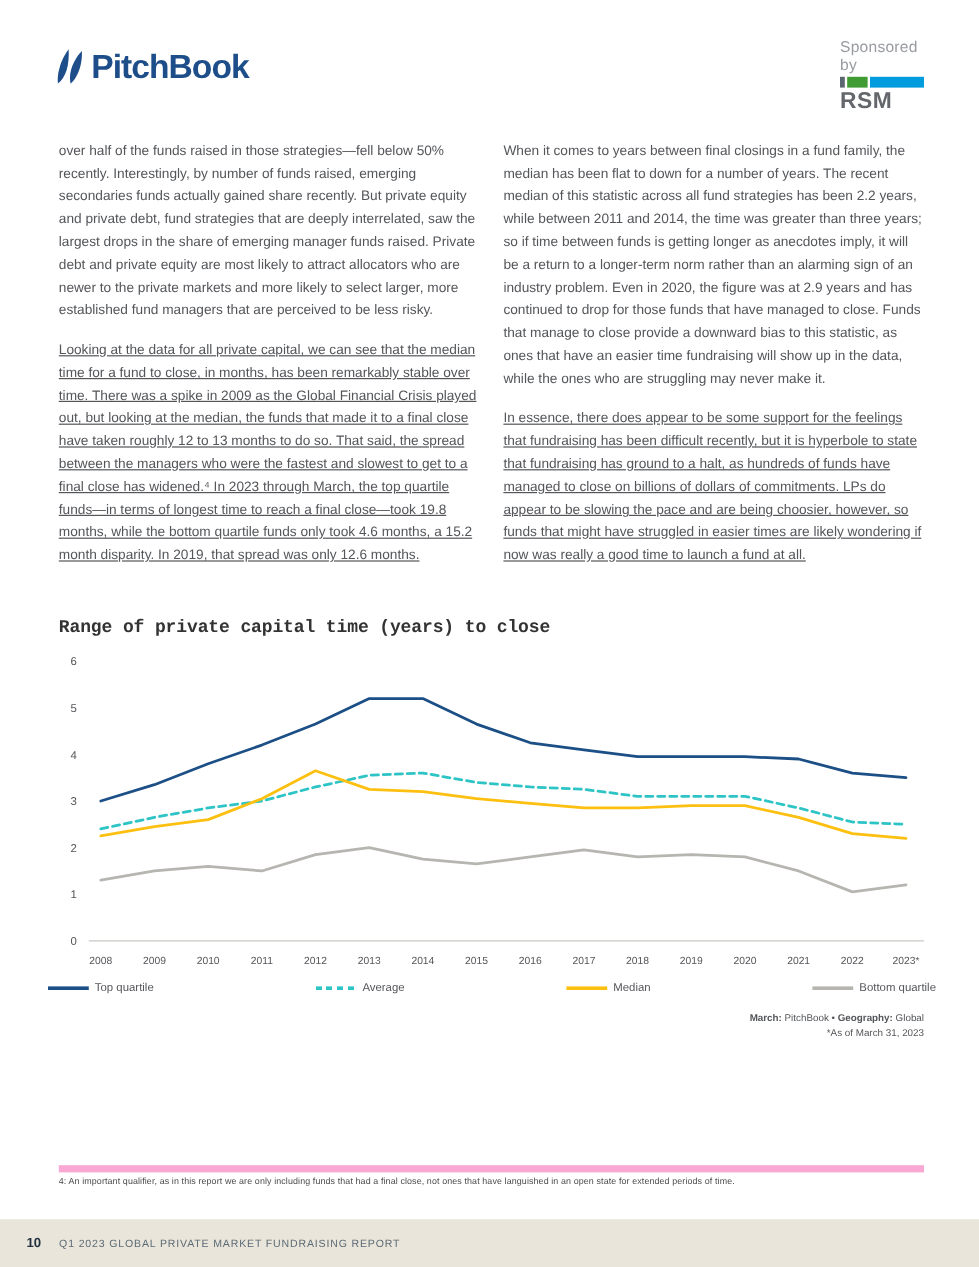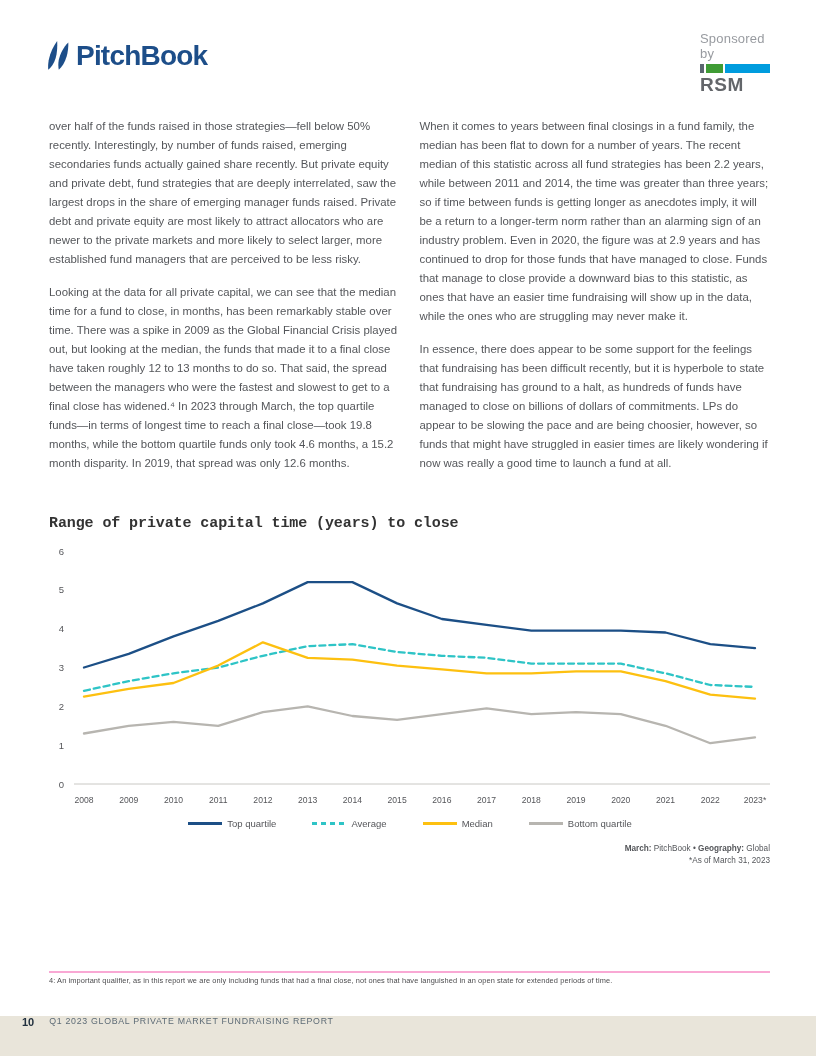--- a/index.html
+++ b/index.html
@@ -15,37 +15,37 @@
   .sponsor { position:absolute; right:46px; top:31px; width:70px; }
   .sponsored-by { font-size:13px; color:#989ba0; margin-bottom:3px; letter-spacing:0.2px; }
   .rsm-bars { display:flex; gap:2px; height:9px; }
   .bar-dark { width:4px; background:#5b6770; }
   .bar-green { width:17px; background:#3f9c35; }
   .bar-blue { flex:1; background:#009cde; }
   .rsm-name { font-size:19px; line-height:1; font-weight:600; color:#63666a; letter-spacing:0.5px; margin-top:2px; }
   
   .columns { position:absolute; left:49px; top:117px; width:721px; display:flex; gap:20px; }
   .col { width:353px; font-size:11.4px; line-height:19px; color:#54565a; }
-  .col p + p { margin-top:14px; }
+  .col p + p { margin-top:14px;text-decoration:underline; }
   
   .chart-title { position:absolute; left:49px; top:515px; font-size:15px; font-weight:bold; color:#333333; letter-spacing:-0.1px;font-family:Liberation Mono, monospace; }
   #chart-svg { position:absolute; left:40px; top:540px; width:740px; height:276px; }
   .ytick { font-size:9.5px; fill:#55565a; font-family:"Liberation Sans", sans-serif; }
   .xtick { font-size:8.6px; fill:#55565a; font-family:"Liberation Sans", sans-serif; }
-  #legend { position:absolute; left:40px; top:818px; width:740px; display:flex; justify-content:center; align-items:center; gap:36px; }
+  #legend { position:absolute; left:40px; top:818px; width:740px; display:flex; justify-content:space-between; align-items:center; gap:36px; }
   .legend-item { display:flex; align-items:center; gap:5px; }
   .legend-swatch { width:34px; height:2.6px; display:inline-block; }
   .legend-label { font-size:9.5px; color:#55565a; }
   .source-note { position:absolute; right:46px; top:843px; text-align:right; font-size:8.2px; line-height:11.5px; color:#54565a; }
   .source-note .b { font-weight:bold; }
   
-  .footnote-wrap { position:absolute; left:49px; right:46px; top:971px; border-top:2px solid #f9a8d4; padding-top:3px; }
+  .footnote-wrap { position:absolute; left:49px; right:46px; top:971px; border-top:6px solid #f9a8d4; padding-top:3px; }
   .footnote-wrap p { font-size:7.4px; color:#4c4c4e; letter-spacing:0.1px; }
   
-  .footer { position:absolute; left:0; right:0; bottom:0; height:40px; background:#e9e5da; display:flex; padding:0 46px 0 22px; }
+  .footer { position:absolute; left:0; right:0; bottom:0; height:40px; background:#e9e5da; display:flex; align-items:center; padding:0 46px 0 22px; }
   .pagenum { font-size:11px; font-weight:bold; color:#22313f; }
   .ftitle { margin-left:15px; font-size:8.8px; letter-spacing:0.7px; color:#5d6b76; }
   .fright { margin-left:auto; font-size:8.8px; letter-spacing:0.7px; color:#5d6b76; }
 </style>
 </head>
 <body>
 
 <div class="page">
 
   <div class="pb-logo">

